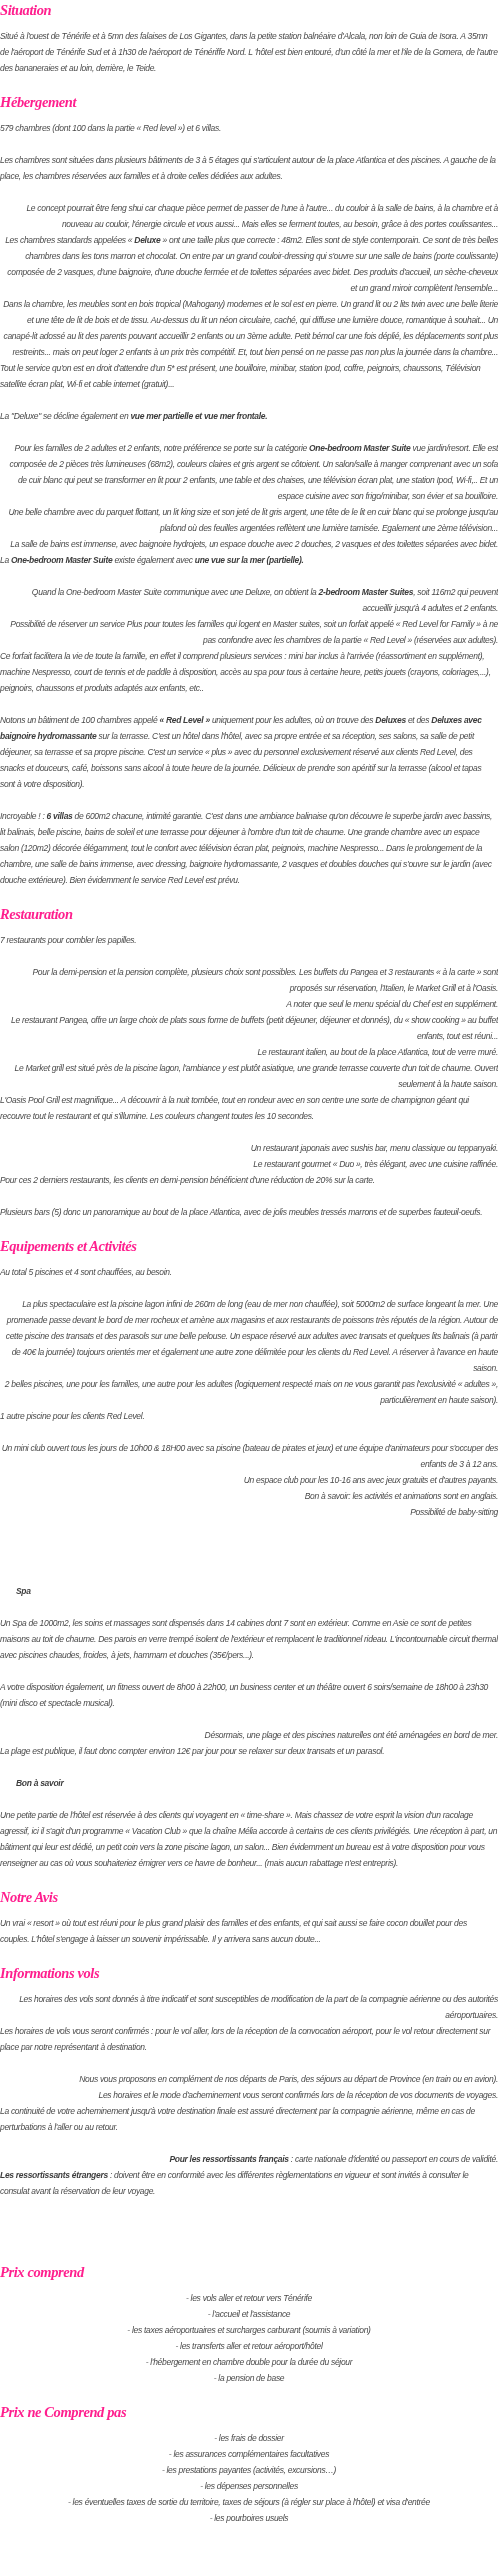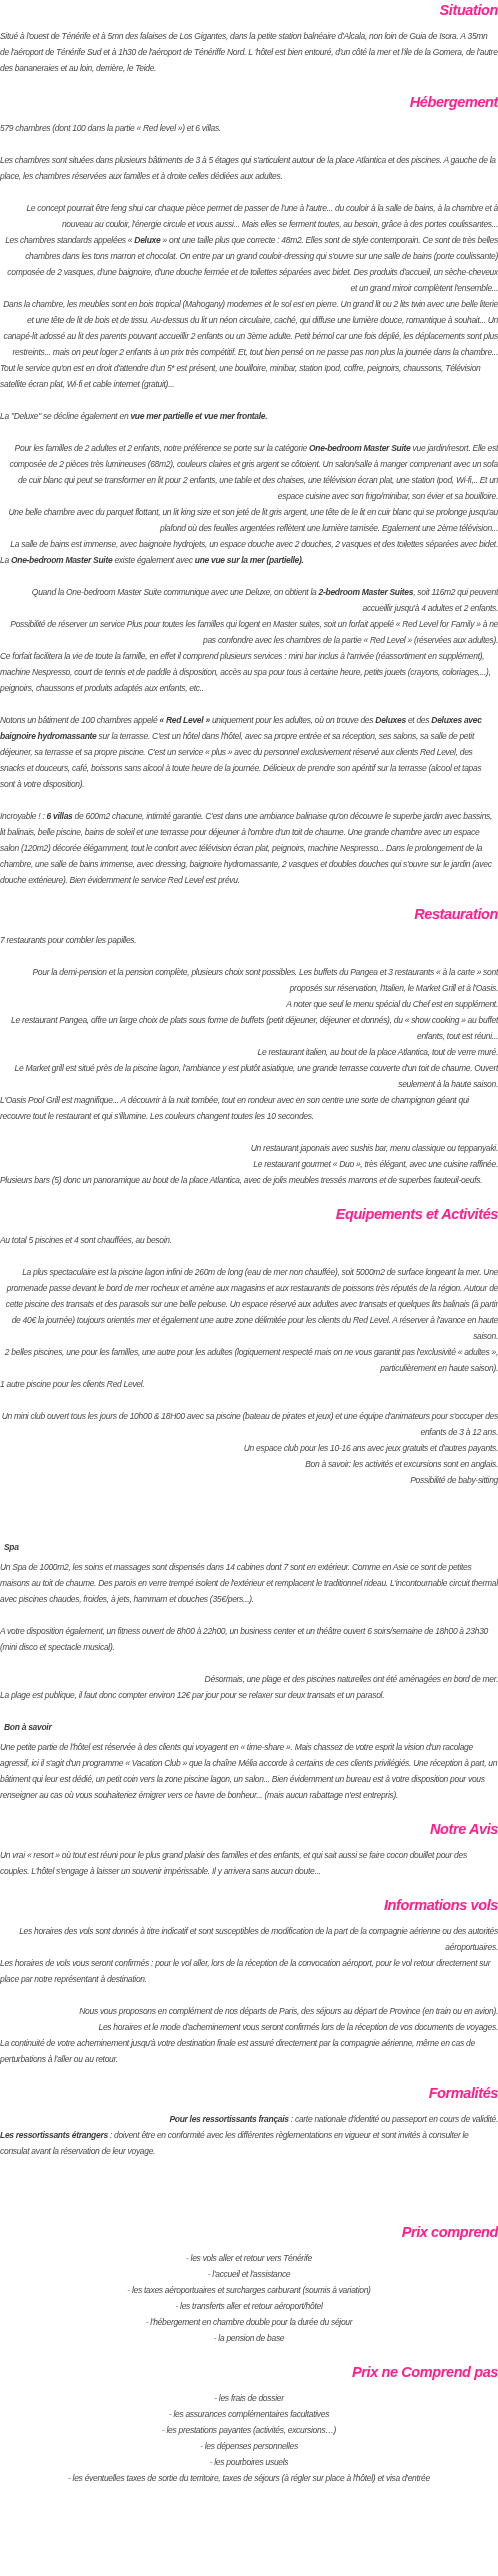--- a/index.html
+++ b/index.html
@@ -3,30 +3,29 @@
 <meta charset="utf-8">
 <style>
   html, body { margin: 0; padding: 0; background: #ffffff; }
   body {
     width: 498px;
     font-family: "Liberation Sans", "DejaVu Sans", sans-serif;
     color: #4a4a4a;
   }
   .page { padding: 0 0 6.6px 0; }
   h2.section-title {
-    font-family: Liberation Sans, sans-serif;
+    font-family: Liberation Serif, serif;
     font-style: italic;
     font-weight: bold;
     color: #ff1f8e;
     font-size: 14.5px;
     letter-spacing: -0.4px;
     margin: 0;
     padding: 0;
     line-height: 20px;
-    text-align: right;
   }
   .section { margin-bottom: 14.5px; }
   .section.first h2 { margin-top: 0; }
   .section h2 { margin-top: 5.3px; margin-bottom: 8px; }
   p.para {
     font-style: italic;
     font-size: 8.5px;
     letter-spacing: -0.3px;
     line-height: 16px;
     margin: 0 0 16px 0;
@@ -34,21 +33,21 @@
   }
   p.para.tight { margin-bottom: 0; text-align: right; }
   p.para b { font-weight: bold; color: #3d3d3d; }
   .subhead {
     font-style: italic;
     font-weight: bold;
     font-size: 8.5px;
     letter-spacing: -0.3px;
     line-height: 16px;
     color: #3d3d3d;
-    margin: 4px;
+    margin: 16px;
   }
   .spacer-lg { height: 47px; }
   .spacer-md { height: 32px; }
   ul.dash-list { list-style: none; margin: 0 0 16px 0; padding: 0; text-align: center; }
   ul.dash-list li {
     font-style: italic;
     font-size: 8.5px;
     letter-spacing: -0.3px;
     line-height: 16px;
     color: #4a4a4a;
@@ -88,32 +87,33 @@
     <h2 class="section-title">Restauration</h2>
     <p class="para">7 restaurants pour combler les papilles.</p>
     <p class="para tight">Pour la demi-pension et la pension complète, plusieurs choix sont possibles. Les buffets du Pangea et 3 restaurants « à la carte » sont proposés sur réservation, l'Italien, le Market Grill et à l'Oasis.</p>
     <p class="para tight">A noter que seul le menu spécial du Chef est en supplément.</p>
     <p class="para tight">Le restaurant Pangea, offre un large choix de plats sous forme de buffets (petit déjeuner, déjeuner et donnés), du « show cooking » au buffet enfants, tout est réuni...</p>
     <p class="para tight">Le restaurant italien, au bout de la place Atlantica, tout de verre muré.</p>
     <p class="para tight">Le Market grill est situé près de la piscine lagon, l'ambiance y est plutôt asiatique, une grande terrasse couverte d'un toit de chaume. Ouvert seulement à la haute saison.</p>
     <p class="para">L'Oasis Pool Grill est magnifique... A découvrir à la nuit tombée, tout en rondeur avec en son centre une sorte de champignon géant qui recouvre tout le restaurant et qui s'illumine. Les couleurs changent toutes les 10 secondes.</p>
     <p class="para tight">Un restaurant japonais avec sushis bar, menu classique ou teppanyaki.</p>
     <p class="para tight">Le restaurant gourmet « Duo », très élégant, avec une cuisine raffinée.</p>
+    <p class="para">Pour ces 2 derniers restaurants, les clients en demi-pension bénéficient d'une réduction de 20% sur la carte.</p>
     <p class="para">Plusieurs bars (5) donc un panoramique au bout de la place Atlantica, avec de jolis meubles tressés marrons et de superbes fauteuil-oeufs.</p>
   </section>
 
   <section class="section">
     <h2 class="section-title">Equipements et Activités</h2>
     <p class="para">Au total 5 piscines et 4 sont chauffées, au besoin.</p>
     <p class="para tight">La plus spectaculaire est la piscine lagon infini de 260m de long (eau de mer non chauffée), soit 5000m2 de surface longeant la mer. Une promenade passe devant le bord de mer rocheux et amène aux magasins et aux restaurants de poissons très réputés de la région. Autour de cette piscine des transats et des parasols sur une belle pelouse. Un espace réservé aux adultes avec transats et quelques lits balinais (à partir de 40€ la journée) toujours orientés mer et également une autre zone délimitée pour les clients du Red Level. A réserver à l'avance en haute saison.</p>
     <p class="para tight">2 belles piscines, une pour les familles, une autre pour les adultes (logiquement respecté mais on ne vous garantit pas l'exclusivité « adultes », particulièrement en haute saison).</p>
     <p class="para">1 autre piscine pour les clients Red Level.</p>
     <p class="para tight">Un mini club ouvert tous les jours de 10h00 &amp; 18H00 avec sa piscine (bateau de pirates et jeux) et une équipe d'animateurs pour s'occuper des enfants de 3 à 12 ans.</p>
     <p class="para tight">Un espace club pour les 10-16 ans avec jeux gratuits et d'autres payants.</p>
-    <p class="para tight">Bon à savoir: les activités et excursions sont en anglais.</p>
+    <p class="para tight">Bon à savoir: les activités et animations sont en anglais.</p>
     <p class="para tight">Possibilité de baby-sitting</p>
     <div class="spacer-lg"></div>
     <div class="subhead">Spa</div>
     <p class="para">Un Spa de 1000m2, les soins et massages sont dispensés dans 14 cabines dont 7 sont en extérieur. Comme en Asie ce sont de petites maisons au toit de chaume. Des parois en verre trempé isolent de l'extérieur et remplacent le traditionnel rideau. L'incontournable circuit thermal avec piscines chaudes, froides, à jets, hammam et douches (35€/pers...).</p>
     <p class="para">A votre disposition également, un fitness ouvert de 8h00 à 22h00, un business center et un théâtre ouvert 6 soirs/semaine de 18h00 à 23h30 (mini disco et spectacle musical).</p>
     <p class="para tight">Désormais, une plage et des piscines naturelles ont été aménagées en bord de mer.</p>
     <p class="para">La plage est publique, il faut donc compter environ 12€ par jour pour se relaxer sur deux transats et un parasol.</p>
     <div class="subhead">Bon à savoir</div>
     <p class="para">Une petite partie de l'hôtel est réservée à des clients qui voyagent en « time-share ». Mais chassez de votre esprit la vision d'un racolage agressif, ici il s'agit d'un programme « Vacation Club » que la chaîne Mélia accorde à certains de ces clients privilégiés. Une réception à part, un bâtiment qui leur est dédié, un petit coin vers la zone piscine lagon, un salon... Bien évidemment un bureau est à votre disposition pour vous renseigner au cas où vous souhaiteriez émigrer vers ce havre de bonheur... (mais aucun rabattage n'est entrepris).</p>
   </section>
@@ -126,21 +126,20 @@
   <section class="section">
     <h2 class="section-title">Informations vols</h2>
     <p class="para tight">Les horaires des vols sont donnés à titre indicatif et sont susceptibles de modification de la part de la compagnie aérienne ou des autorités aéroportuaires.</p>
     <p class="para">Les horaires de vols vous seront confirmés : pour le vol aller, lors de la réception de la convocation aéroport, pour le vol retour directement sur place par notre représentant à destination.</p>
     <p class="para tight">Nous vous proposons en complément de nos départs de Paris, des séjours au départ de Province (en train ou en avion).</p>
     <p class="para tight">Les horaires et le mode d'acheminement vous seront confirmés lors de la réception de vos documents de voyages.</p>
     <p class="para">La continuité de votre acheminement jusqu'à votre destination finale est assuré directement par la compagnie aérienne, même en cas de perturbations à l'aller ou au retour.</p>
   </section>
 
   <section class="section">
-    <h2 class="section-title">Formalités</h2>
     <p class="para tight"><b>Pour les ressortissants français</b><span> : carte nationale d'identité ou passeport en cours de validité.</span></p>
     <p class="para"><b>Les ressortissants étrangers</b><span> : doivent être en conformité avec les différentes règlementations en vigueur et sont invités à consulter le consulat avant la réservation de leur voyage.</span></p>
     <div class="spacer-md"></div>
   </section>
 
   <section class="section">
     <h2 class="section-title">Prix comprend</h2>
     <ul class="dash-list">
       <li>- les vols aller et retour vers Ténérife</li>
       <li>- l'accueil et l'assistance</li>
@@ -151,19 +150,19 @@
     </ul>
   </section>
 
   <section class="section">
     <h2 class="section-title">Prix ne Comprend pas</h2>
     <ul class="dash-list">
       <li>- les frais de dossier</li>
       <li>- les assurances complémentaires facultatives</li>
       <li>- les prestations payantes (activités, excursions…)</li>
       <li>- les dépenses personnelles</li>
+      <li>- les éventuelles taxes de sortie du territoire, taxes de séjours (à régler sur place à l'hôtel) et visa d'entrée</li>
       <li>- les pourboires usuels</li>
-      <li>- les éventuelles taxes de sortie du territoire, taxes de séjours (à régler sur place à l'hôtel) et visa d'entrée</li>
     </ul>
   </section>
 
 </div>
 
 
 </body></html>

